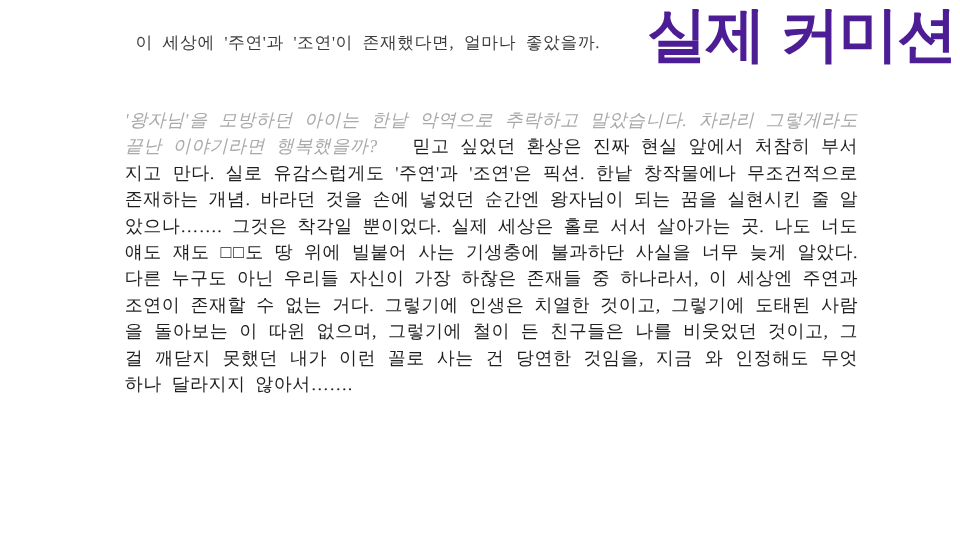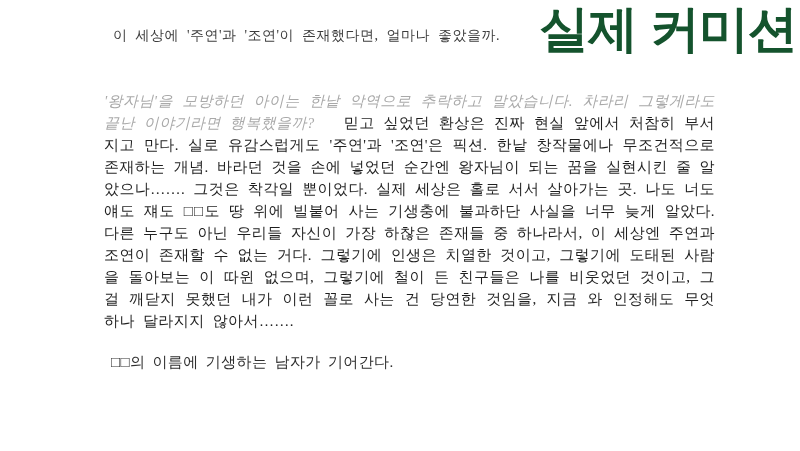--- a/index.html
+++ b/index.html
@@ -27,21 +27,21 @@
   }
   .title {
     position: absolute;
     top: 0;
     right: 3px;
     font-family: "Liberation Sans", "DejaVu Sans", sans-serif;
     font-size: 50px;
     line-height: 58px;
     font-weight: 800;
     letter-spacing: -1px;
-    color: #14532d;
+    color: #4c1d95;
     white-space: nowrap;
   }
   .main-para {
     position: absolute;
     left: 104px;
     top: 90px;
     width: 611px;
     font-size: 15px;
     line-height: 22px;
     text-align: justify;
@@ -77,16 +77,15 @@
   <div class="intro">이 세상에 '주연'과 '조연'이 존재했다면, 얼마나 좋았을까.</div>
 
   <div class="title">실제 커미션</div>
 
   <div class="main-para">
     <span class="quote">'왕자님'을 모방하던 아이는 한낱 악역으로 추락하고 말았습니다. 차라리 그렇게라도 끝난 이야기라면 행복했을까?</span>
     <span class="body-text">믿고 싶었던 환상은 진짜 현실 앞에서 처참히 부서지고 만다. 실로 유감스럽게도 '주연'과 '조연'은 픽션. 한낱 창작물에나 무조건적으로 존재하는 개념. 바라던 것을 손에 넣었던 순간엔 왕자님이 되는 꿈을 실현시킨 줄 알았으나……. 그것은 착각일 뿐이었다. 실제 세상은 홀로 서서 살아가는 곳. 나도 너도 얘도 쟤도 □□도 땅 위에 빌붙어 사는 기생충에 불과하단 사실을 너무 늦게 알았다. 다른 누구도 아닌 우리들 자신이 가장 하찮은 존재들 중 하나라서, 이 세상엔 주연과 조연이 존재할 수 없는 거다. 그렇기에 인생은 치열한 것이고, 그렇기에 도태된 사람을 돌아보는 이 따윈 없으며, 그렇기에 철이 든 친구들은 나를 비웃었던 것이고, 그걸 깨닫지 못했던 내가 이런 꼴로 사는 건 당연한 것임을, 지금 와 인정해도 무엇 하나 달라지지 않아서…….</span>
   </div>
 
   <div class="outro">
-    <div>□□의 이름에 기생하는 남자가 기어간다.</div>
   </div>
 
 </div>
 
 </body></html>

